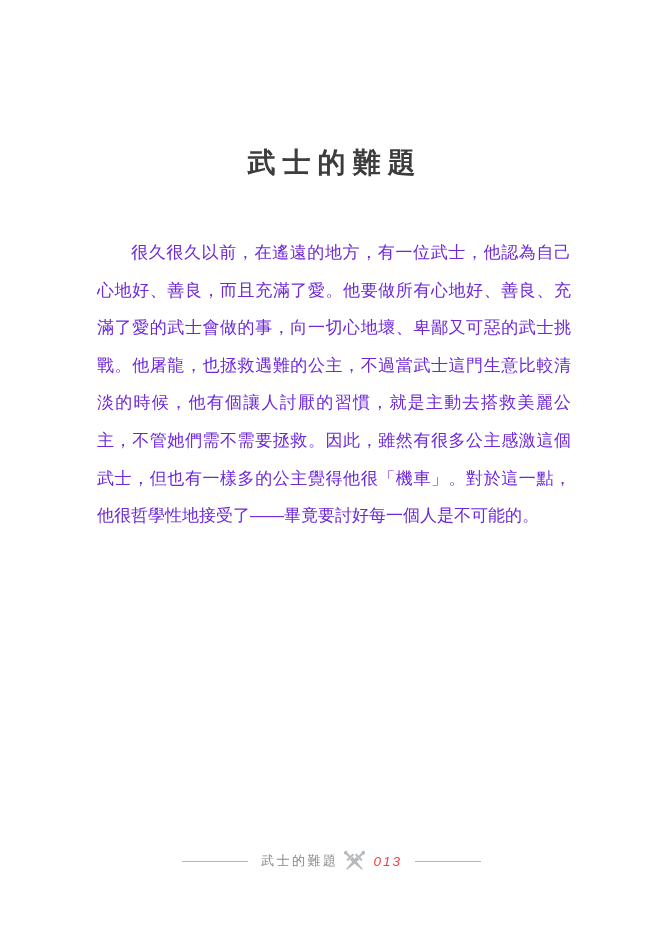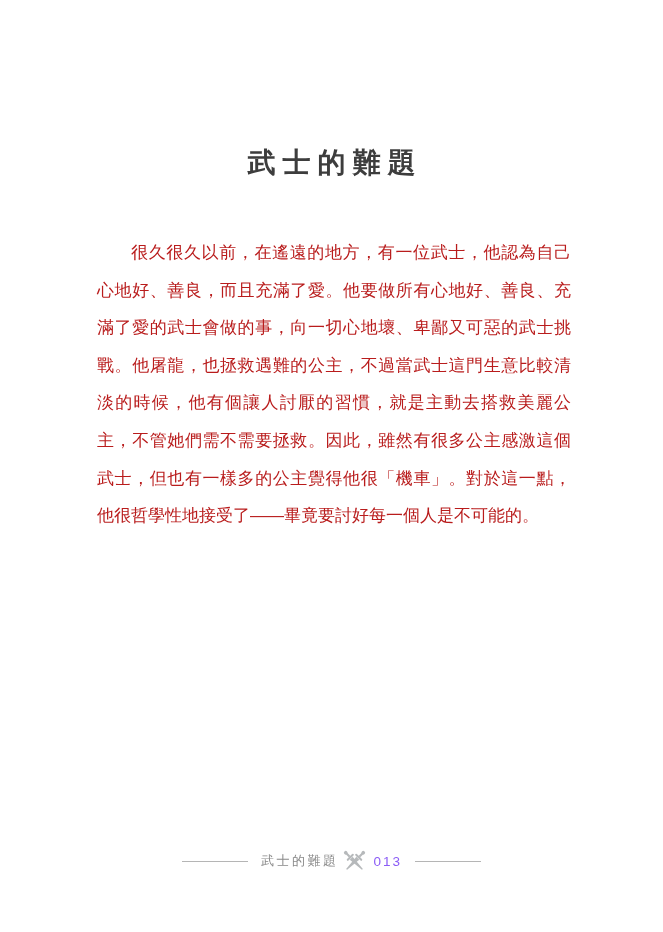--- a/index.html
+++ b/index.html
@@ -29,21 +29,21 @@
     padding-left: 7px; 
     box-sizing: border-box;
   }
   .body-text {
     position: absolute;
     top: 234px;
     left: 97px;
     width: 474px;
     font-size: 17px;
     line-height: 37.6px;
-    color: #b91c1c;
+    color: #6d28d9;
     text-align: justify;
     text-justify: inter-character;
   }
   .body-text p {
     margin: 0;
     text-indent: 2em;
   }
   .footer {
     position: absolute;
     top: 845px;
@@ -69,21 +69,22 @@
   }
   .footer-icon {
     width: 31px;
     height: 31px;
     margin: 0 3px 0 1px;
     flex: 0 0 auto;
   }
   .footer-pagenum {
     font-size: 13.5px;
     letter-spacing: 2px;
-    color: #8b5cf6;
+    color: #ef4444;
+    font-style: italic;
   }
 </style>
 </head>
 <body>
 
 <div class="page">
 
   <h1 class="chapter-title">武士的難題</h1>
 
   <div class="body-text">

